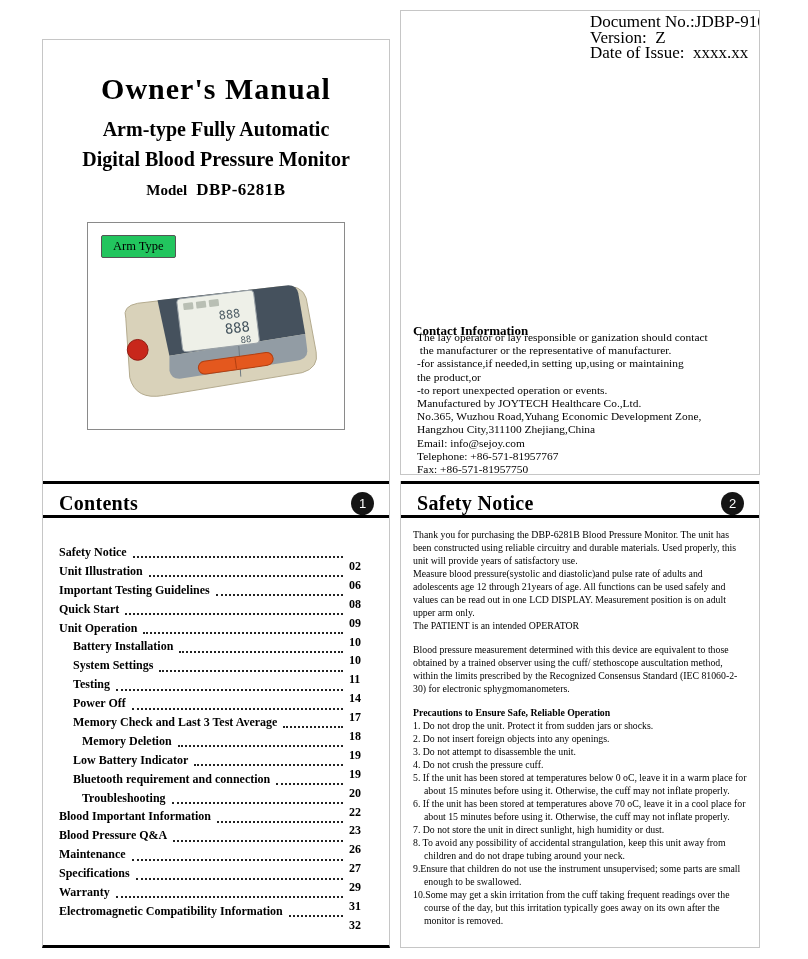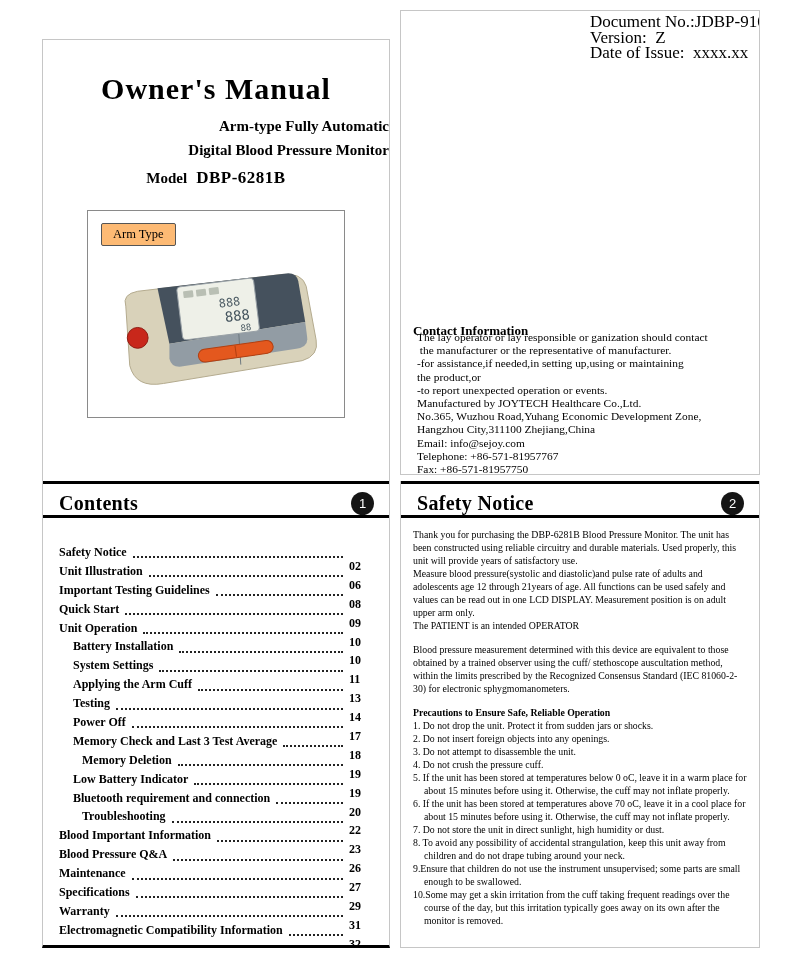--- a/index.html
+++ b/index.html
@@ -9,27 +9,27 @@
     font-family:"Liberation Serif", serif; color:#000;
   }
   .page { position:absolute; background:#fff; border:1px solid #c6c6c6; overflow:hidden; }
   #page-cover    { left:42px;  top:10px;  width:348px; height:465px; text-align:center;margin-top:29px; }
   #page-contact  { left:400px; top:10px;  width:360px; height:465px; }
   #page-contents { left:42px;  top:481px; width:348px; height:467px; border-bottom:3px solid #000; border-top:none; }
   #page-safety   { left:400px; top:481px; width:360px; height:467px; border-top:none; }
 
   
   .cover-title { font-size:30px; font-weight:bold; margin-top:32px; letter-spacing:1px; }
-  .cover-sub   { font-size:15px; font-weight:bold; margin-top:12px;text-align:right; }
+  .cover-sub   { font-size:20px; font-weight:bold; margin-top:12px; }
   .cover-sub + .cover-sub { margin-top:7px; }
   .model-line  { display:flex; justify-content:center; align-items:baseline; gap:9px; margin-top:9px; }
   .model-label { font-size:15px; font-weight:bold; }
   .model-value { font-size:17px; font-weight:bold; letter-spacing:.5px; }
   .device-frame { position:relative; width:258px; height:208px; border:1px solid #8a8a8a; margin:22px auto 0; background:#fff; }
-  .arm-type-tag { position:absolute; left:13px; top:12px; border:1px solid #555; padding:3px 11px; font-size:12.5px; background:#fdba74; border-radius:2px; }
+  .arm-type-tag { position:absolute; left:13px; top:12px; border:1px solid #555; padding:3px 11px; font-size:12.5px; background:#22c55e; border-radius:2px; }
   .device-svg  { position:absolute; left:50%; top:36px; transform:translateX(-50%); width:228px; height:152px; }
 
   
   .doc-info { position:absolute; left:189px; top:3px; font-size:17px; line-height:15.5px; white-space:pre; }
   .contact-heading { position:absolute; left:12px; top:312px; font-size:13px;font-weight:bold; }
   .contact-body { position:absolute; left:16px; top:320px; font-size:11.4px; line-height:13.2px; white-space:pre; }
 
   
   .page-header { display:flex; align-items:flex-end; justify-content:space-between; height:37px;
                  border-top:3px solid #000; border-bottom:3px solid #000; padding:0 15px 0 16px; background:#fff; }
@@ -130,25 +130,20 @@
         <span class="toc-label">Battery Installation</span>
         <span class="toc-leader"></span>
         <span class="toc-page">10</span>
       </div>
       <div class="toc-row indent-1">
         <span class="toc-label">System Settings</span>
         <span class="toc-leader"></span>
         <span class="toc-page">11</span>
       </div>
       <div class="toc-row indent-1">
-        <span class="toc-label">Applying the Arm Cuff</span>
-        <span class="toc-leader"></span>
-        <span class="toc-page">13</span>
-      </div>
-      <div class="toc-row indent-1">
         <span class="toc-label">Testing</span>
         <span class="toc-leader"></span>
         <span class="toc-page">14</span>
       </div>
       <div class="toc-row indent-1">
         <span class="toc-label">Power Off</span>
         <span class="toc-leader"></span>
         <span class="toc-page">17</span>
       </div>
       <div class="toc-row indent-1">

